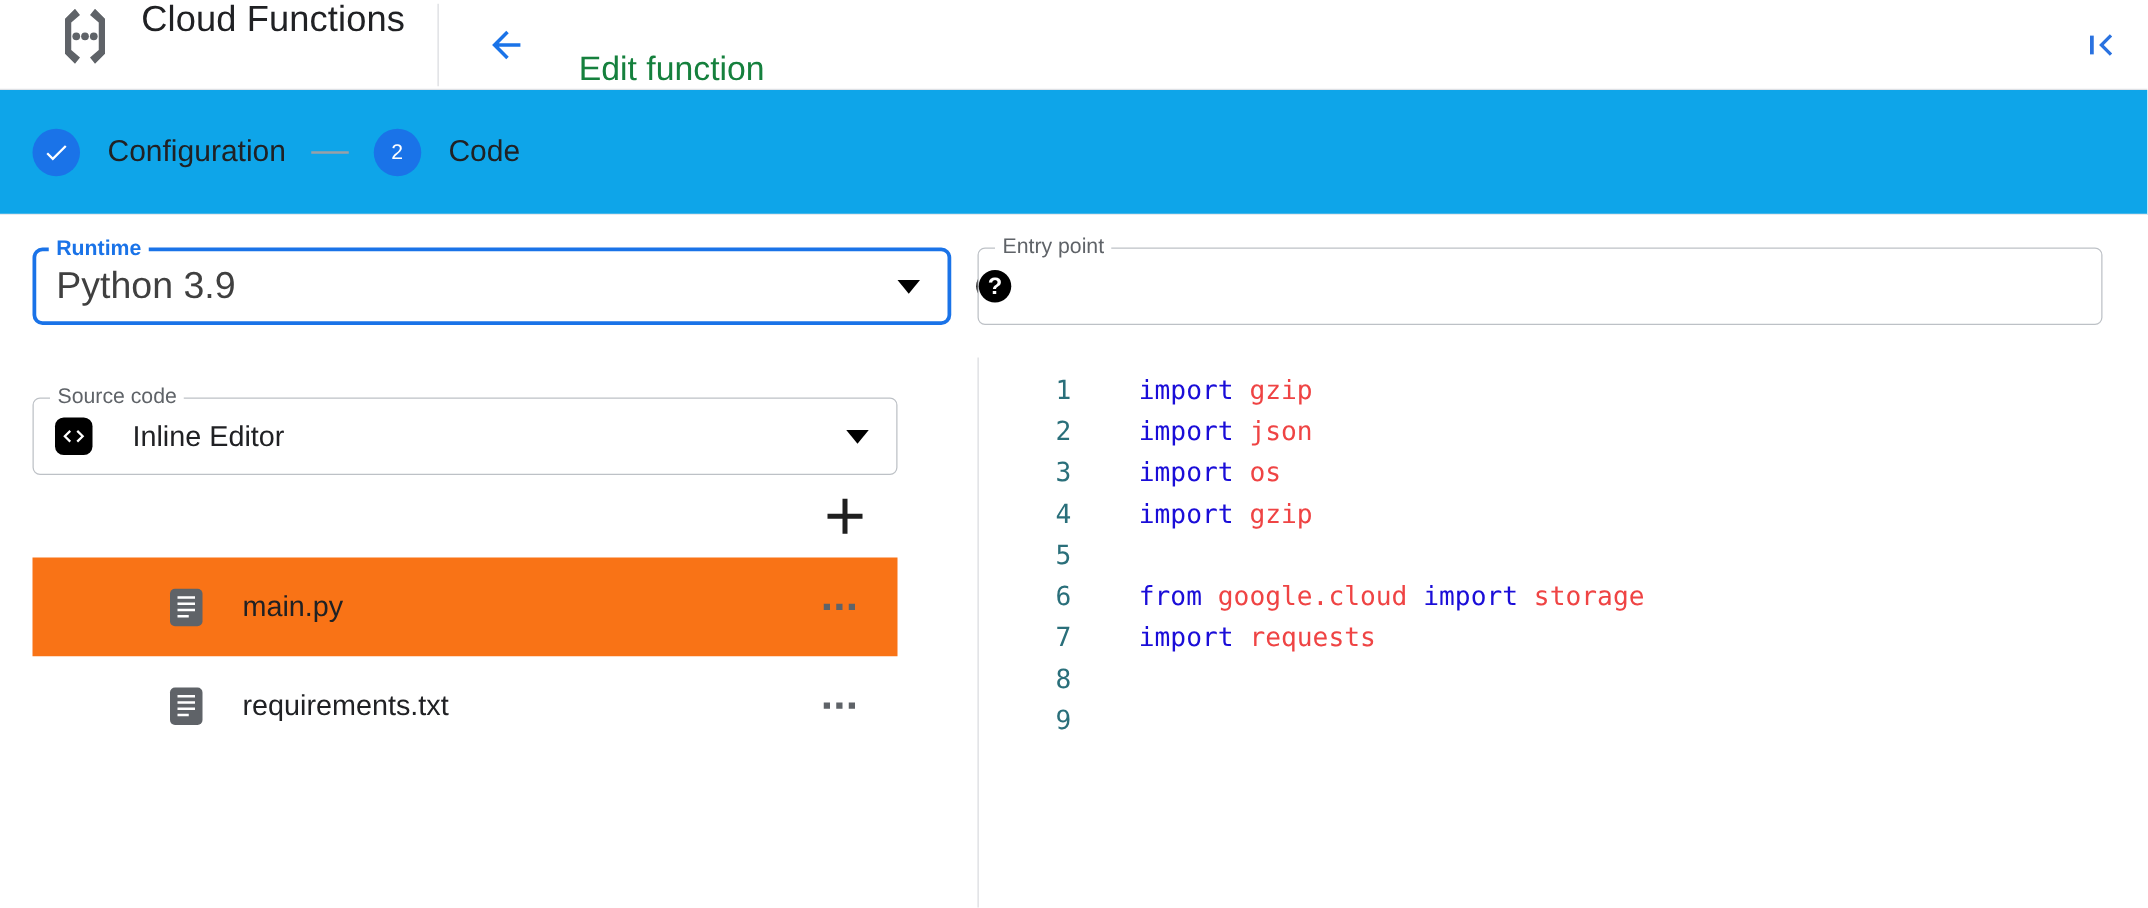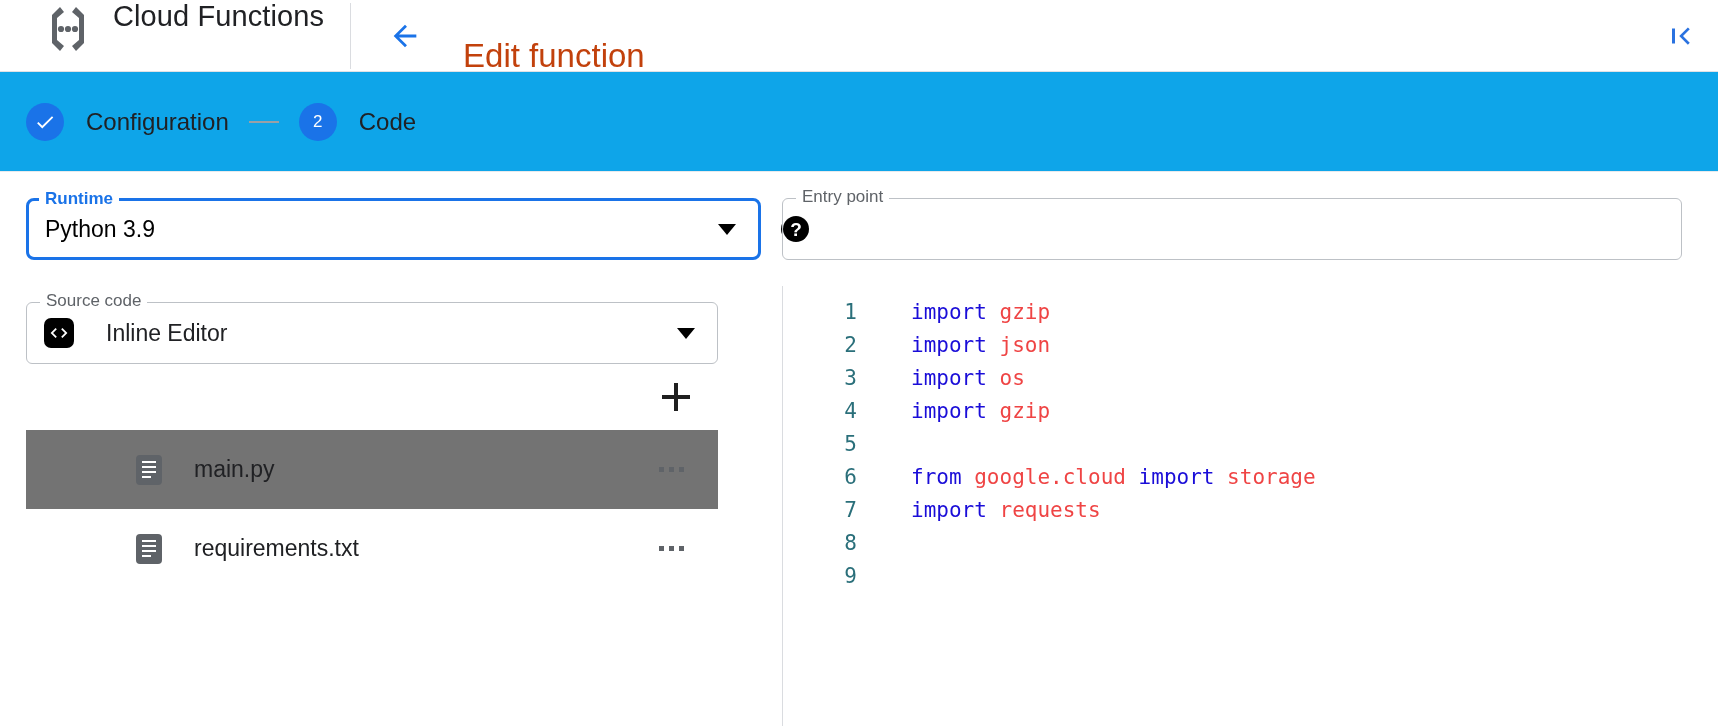--- a/index.html
+++ b/index.html
@@ -47,22 +47,22 @@
     flex: 0 0 auto;
   }
   .back-btn {
     width: 48px; height: 48px;
     margin-left: 30px;
     display: flex; align-items: center; justify-content: center;
     border-radius: 50%;
     flex: 0 0 auto;
   }
   .page-title {
-    font-size: 33px;
-    color: #c2410c;
+    font-size: 27px;
+    color: #15803d;
     margin-left: 34px;
     white-space: nowrap;
     margin-top: 40px;
   }
   .collapse-btn {
     position: absolute;
     right: 16px;
     top: 50%;
     transform: translateY(-50%);
     width: 40px; height: 40px;
@@ -145,22 +145,22 @@
     color: #5f6368;
     line-height: 1;
     white-space: nowrap;
   }
   .field.focused .field-legend {
     color: #1a73e8;
     font-weight: 700;
     left: 10px;
   }
   .field-value {
-    font-size: 23px;
-    color: #000000;
+    font-size: 30px;
+    color: #404040;
     padding-left: 18px;
     white-space: nowrap;
     flex: 1 1 auto;
     overflow: hidden;
   }
   .field.focused .field-value { padding-left: 16px; }
   .caret {
     width: 0; height: 0;
     border-left: 9px solid transparent;
     border-right: 9px solid transparent;
@@ -187,21 +187,21 @@
   .runtime-field { width: 735px; flex: 0 0 735px; }
   .runtime-help { margin-left: 20px; }
 
   .entry-wrap { padding-right: 36px; }
   .entry-field { width: 100%; }
   .entry-field .help-icon { margin-right: 22px; }
 
   
   .source-field {
     width: 692px;
-    margin-top: 42px;
+    margin-top: 58px;
     height: 62px;
   }
   .code-icon {
     width: 30px; height: 30px;
     border-radius: 7px;
     background: #000;
     margin-left: 17px;
     display: flex; align-items: center; justify-content: center;
     flex: 0 0 auto;
   }
@@ -234,21 +234,21 @@
   .plus-icon::after  { top: 0; left: 12px; height: 28px; width: 4px; }
 
   .file-list { width: 692px; }
   .file-row {
     height: 79px;
     display: flex;
     align-items: center;
     padding-left: 110px;
     padding-right: 28px;
   }
-  .file-row.selected { background: #737373; }
+  .file-row.selected { background: #f97316; }
   .file-icon {
     width: 26px; height: 30px;
     border-radius: 4px;
     background: #5f6368;
     display: flex; flex-direction: column;
     justify-content: center;
     align-items: center;
     gap: 3px;
     flex: 0 0 auto;
   }

